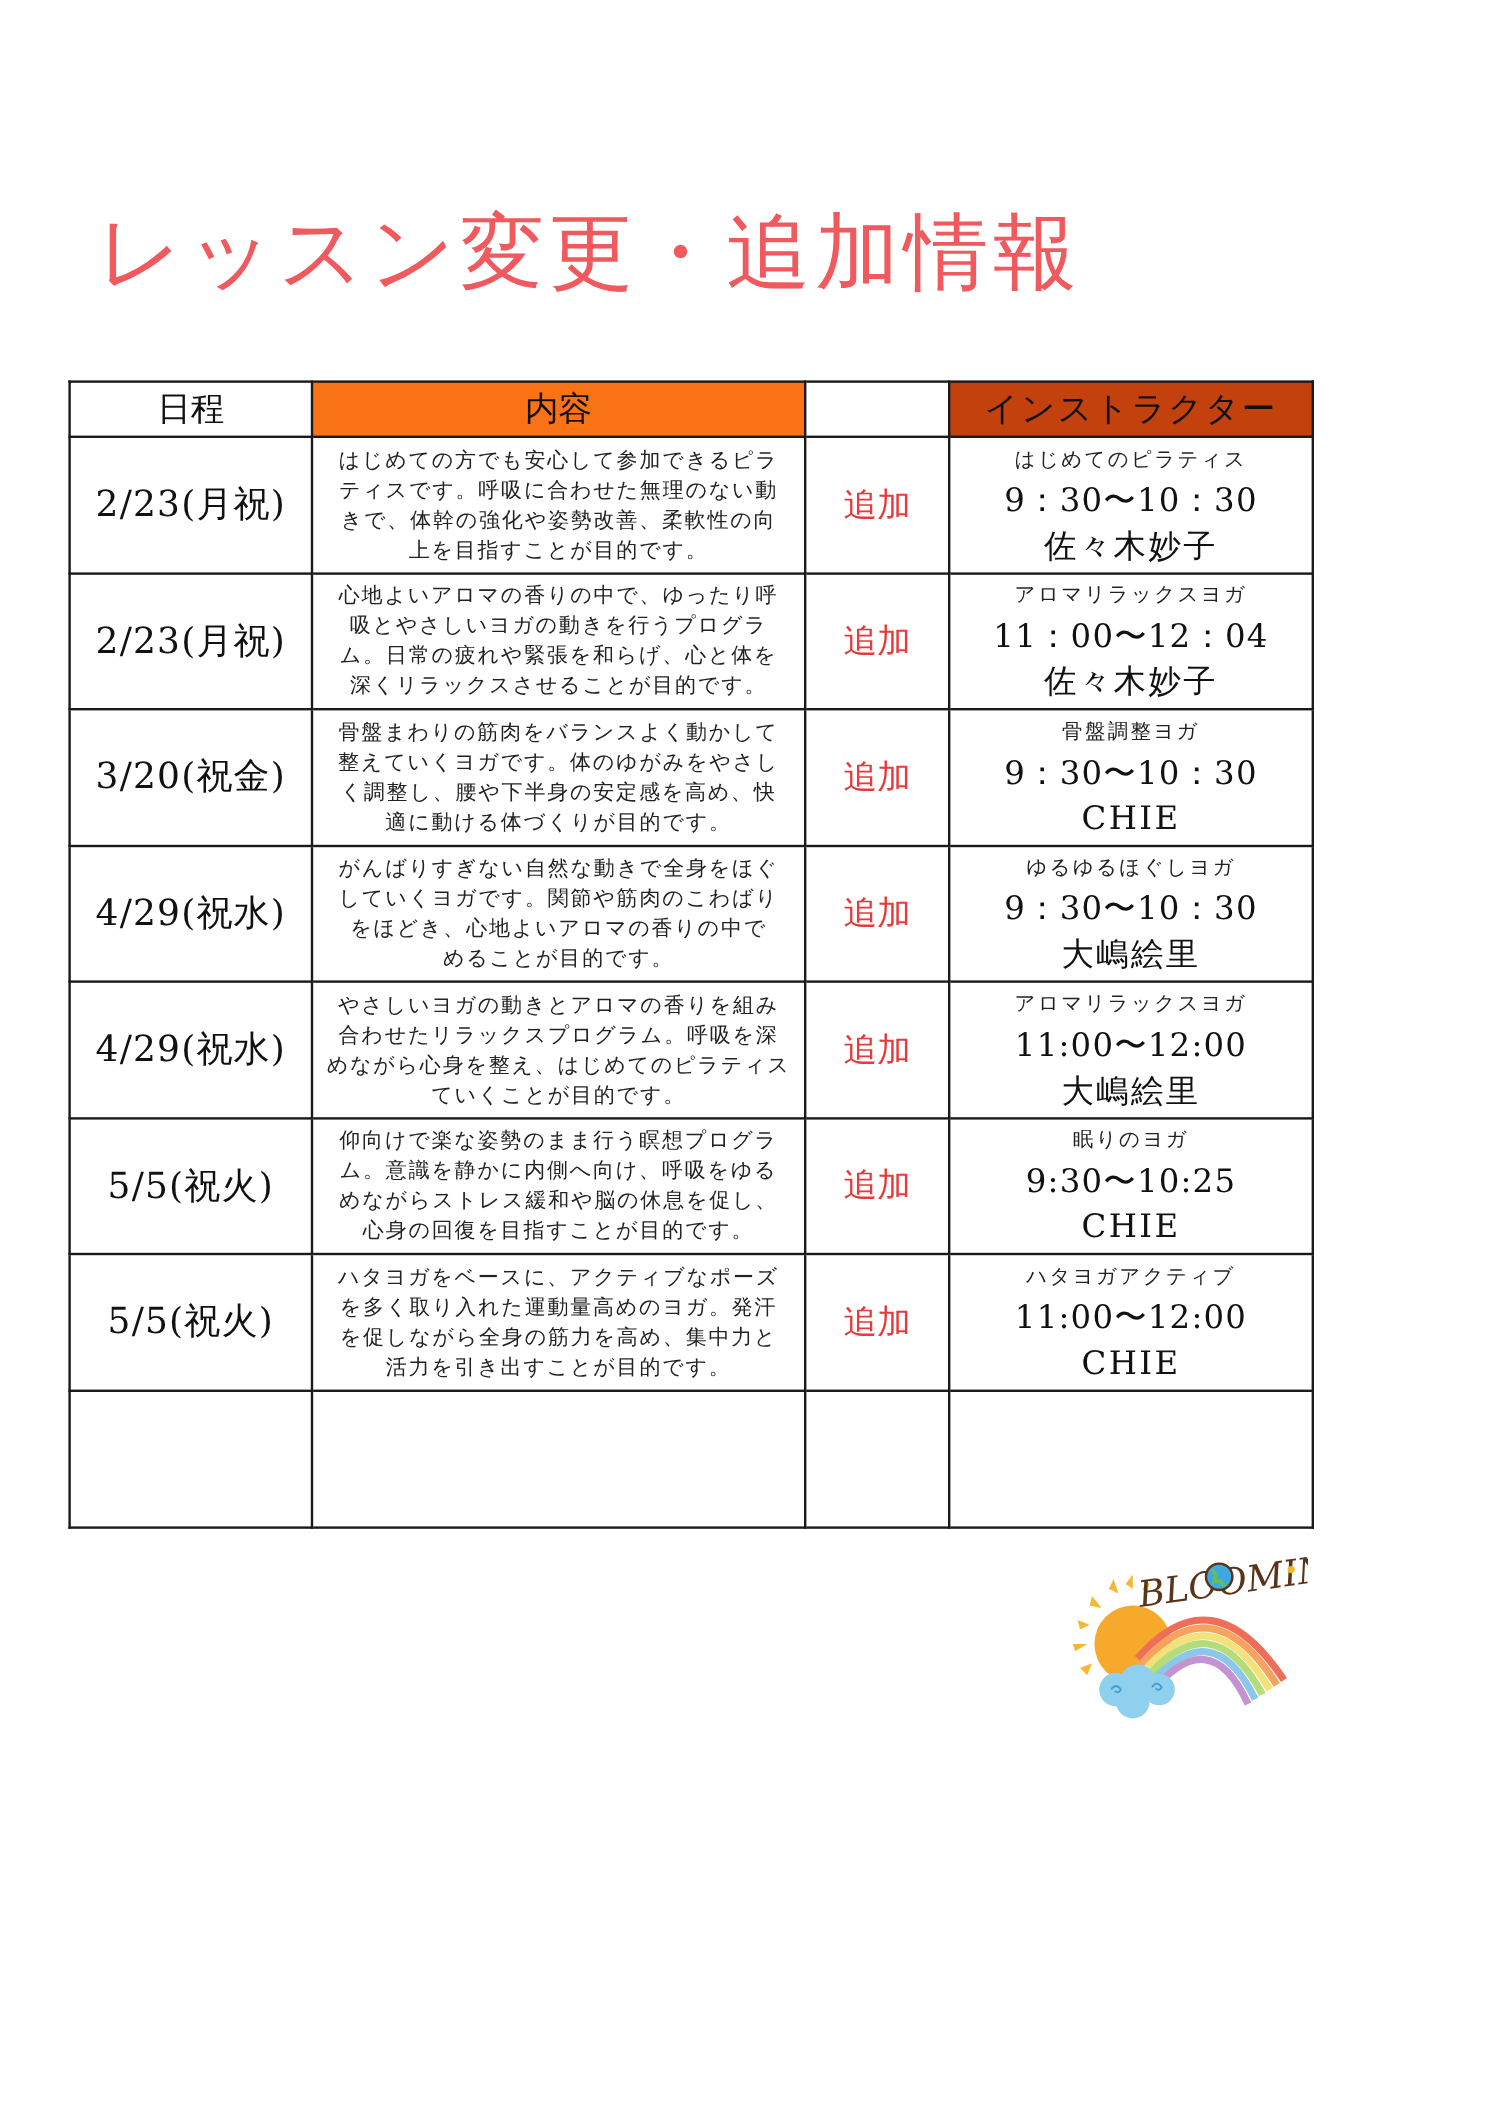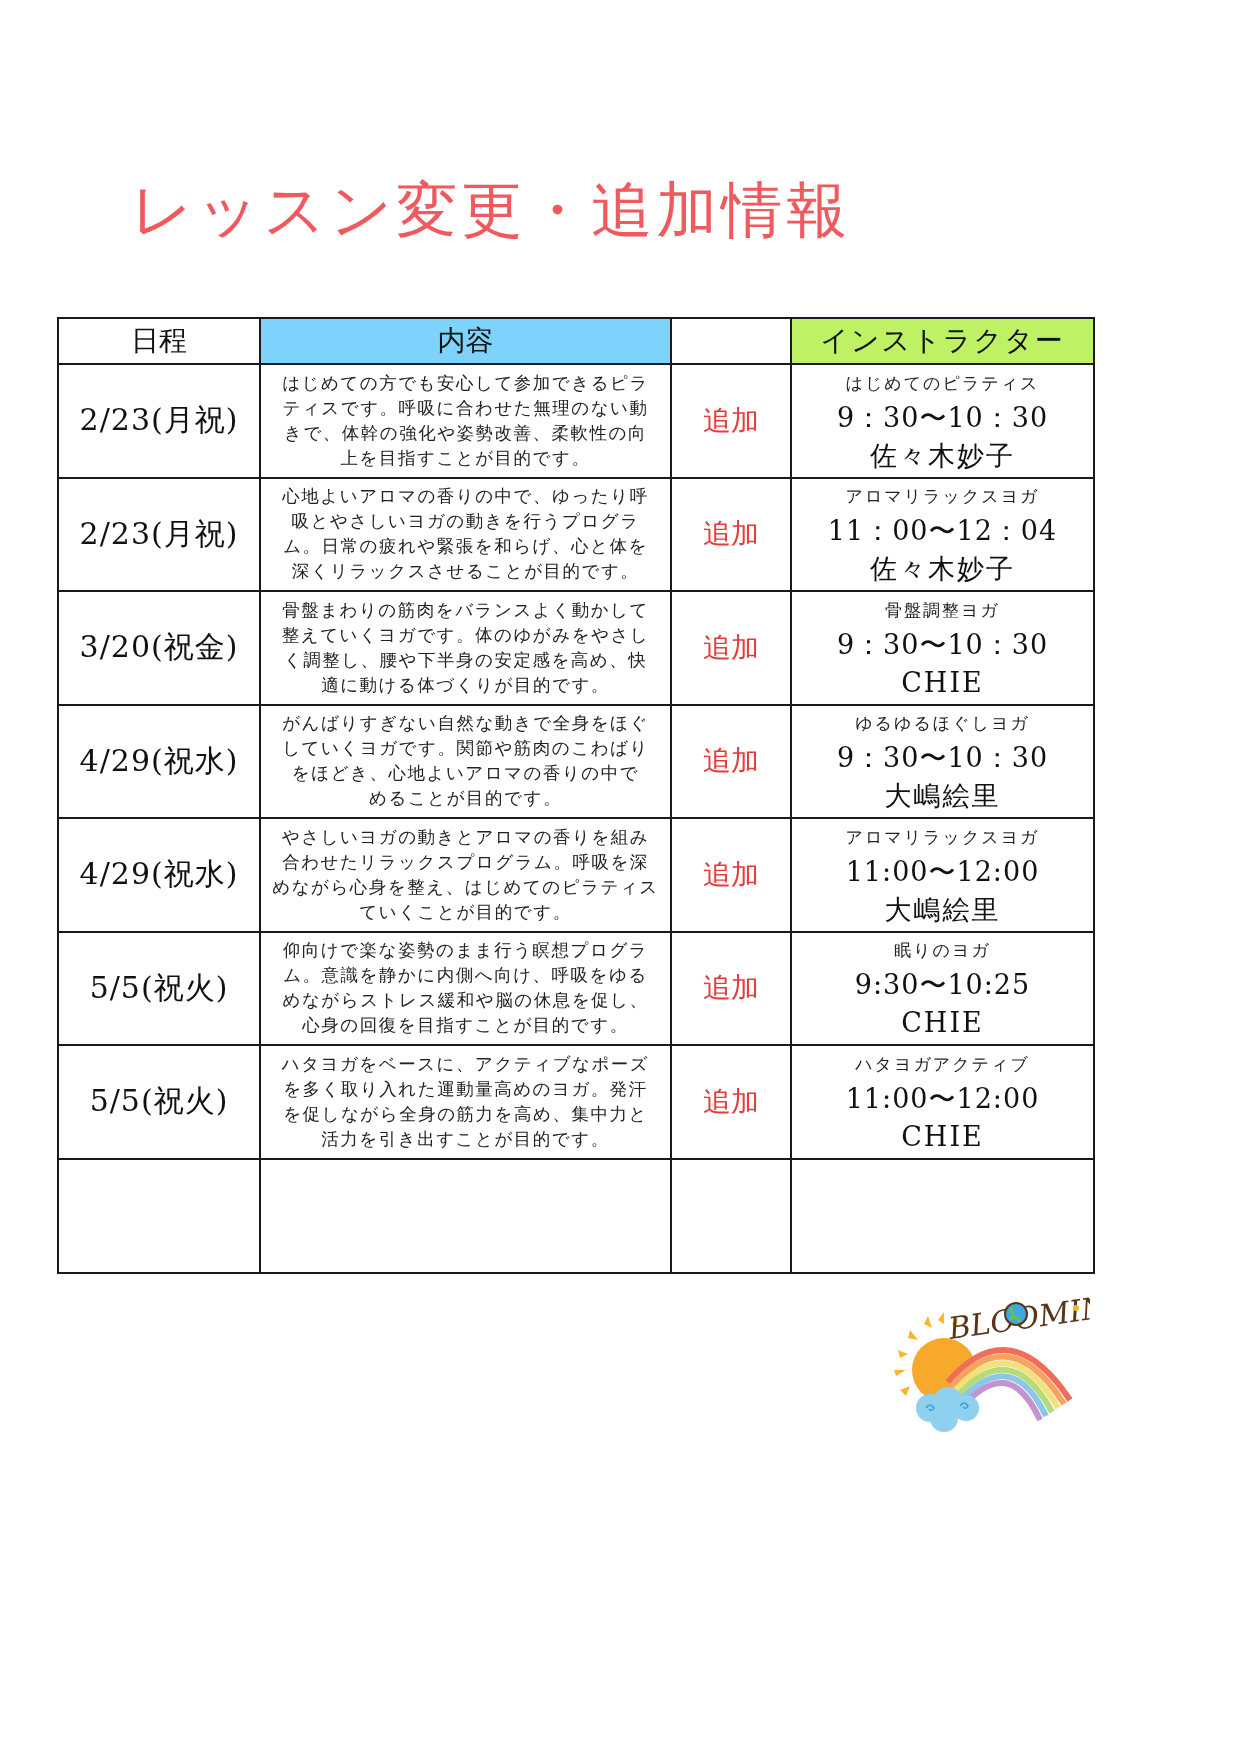--- a/index.html
+++ b/index.html
@@ -1,44 +1,44 @@
 <!DOCTYPE html>
 <html><head>
 <meta charset="utf-8">
 <style>
   * { box-sizing: border-box; margin: 0; padding: 0; }
   html, body { width: 1241px; height: 1754px; background: #ffffff; }
   body { position: relative; font-family: "DejaVu Serif", "Liberation Serif", serif; color: #111; overflow: hidden; }
 
   .title {
     position: absolute; left: 0; top: 160px; width: 982px;
-    text-align: center; font-size: 61px; font-weight: normal;
+    text-align: center; font-size: 70px; font-weight: normal;
     letter-spacing: 4px; line-height: 100px;
     font-family: "DejaVu Serif", "Liberation Serif", serif;
   }
 
   table.schedule {
     position: absolute; left: 57px; top: 317px;
     border-collapse: collapse; table-layout: fixed;
     width: 1036px;
   }
   table.schedule td, table.schedule th {
     border: 2px solid #1a1a1a; vertical-align: middle; text-align: center;
     font-weight: normal;
   }
   col.c-date { width: 202px; }
   col.c-content { width: 411px; }
   col.c-add { width: 120px; }
   col.c-inst { width: 303px; }
 
   tr.head { height: 46px; }
   tr.head th { font-size: 28px; line-height: 38px; }
-  th.h-content { background: #7dd3fc; font-size: 30px; }
+  th.h-content { background: #f97316; font-size: 30px; }
   th.h-add { background: #ffffff; }
-  th.h-inst { background: #bef264; letter-spacing: 2px; }
+  th.h-inst { background: #c2410c; letter-spacing: 2px; }
 
   tr.row { height: 113.5px; }
   td.date { font-size: 30px; letter-spacing: 1px; }
   td.content {
     font-family: Liberation Serif, serif;
     font-size: 17.5px; line-height: 25px; padding: 3px 6px;
     letter-spacing: 1.5px; color: #222;
   }
   td.add { font-family: "DejaVu Sans", "Liberation Sans", sans-serif; font-size: 28px; }
   td.inst { padding: 2px 0; }

